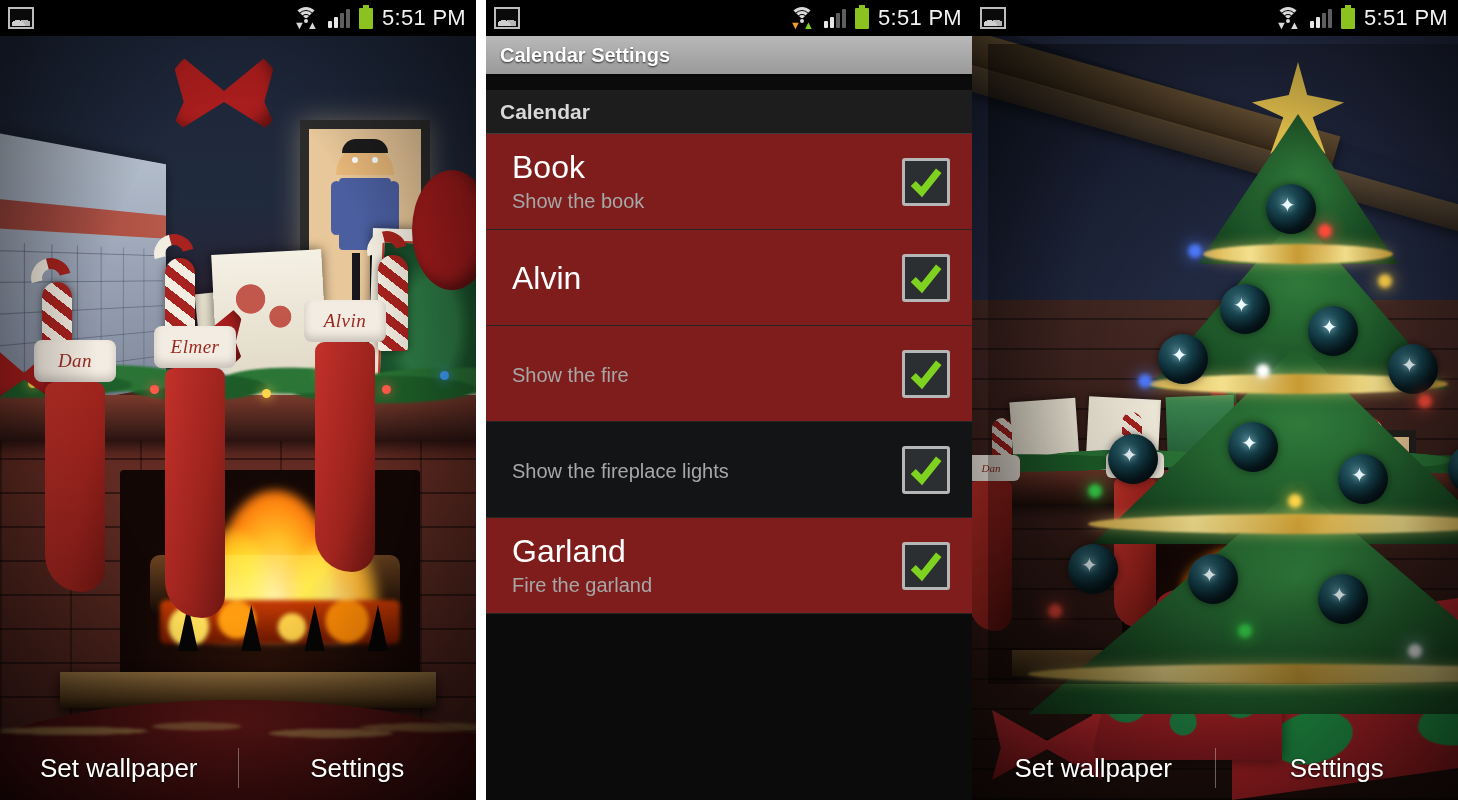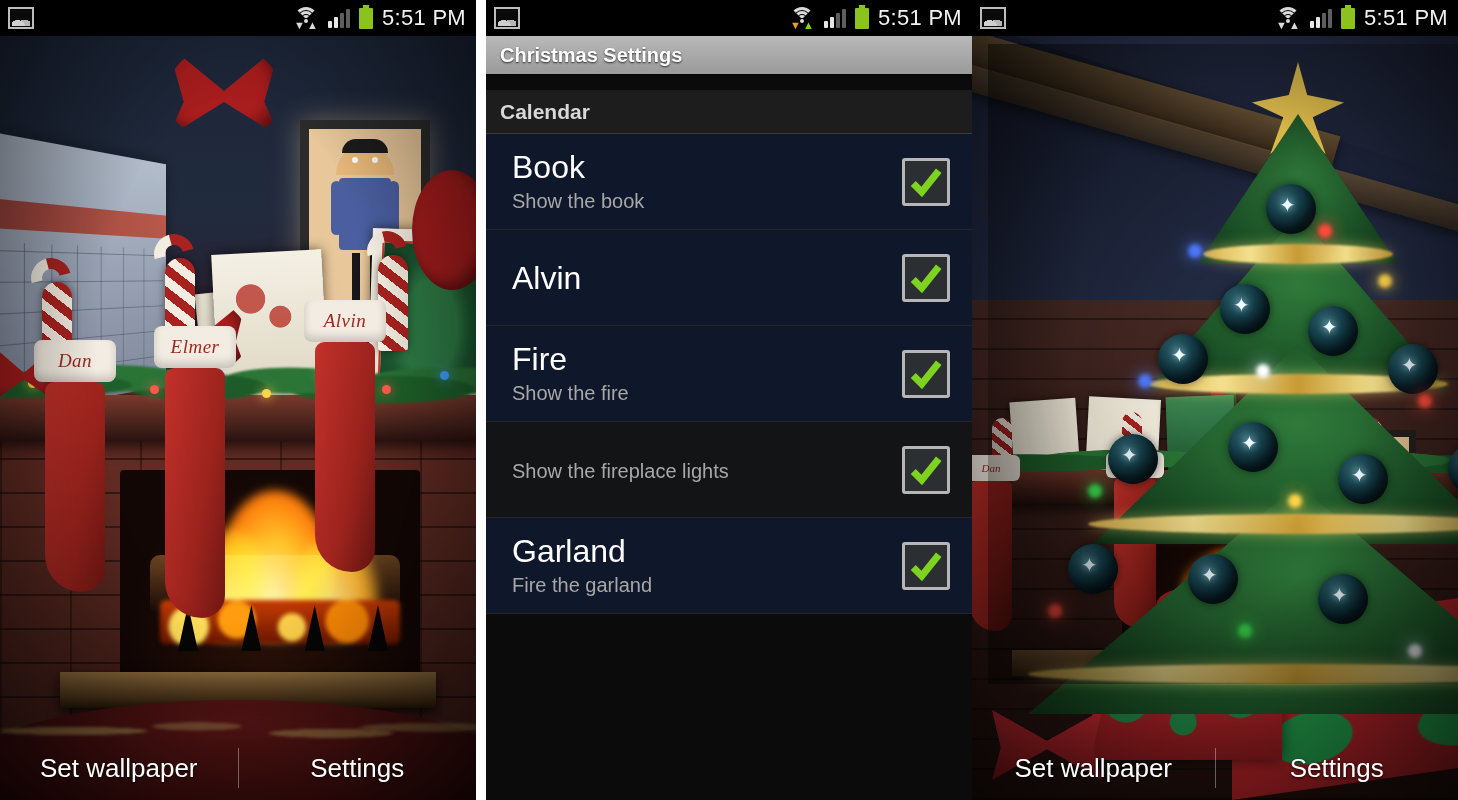--- a/index.html
+++ b/index.html
@@ -342,21 +342,21 @@
     box-shadow:0 1px 3px rgba(0,0,0,.6); }
   .titlebar .t { color:#fff; font-size:20px; font-weight:bold;
     text-shadow:0 1px 2px rgba(0,0,0,.75); }
   .section { position:absolute; left:0; right:0; top:90px; height:44px;
     background:#1d1d1d; display:flex; align-items:center; padding-left:14px;
     border-bottom:1px solid #3b3b3b; z-index:5; }
   .section .s { color:#d8d8d8; font-size:21px; font-weight:bold; }
   .list { position:absolute; left:0; right:0; top:134px; bottom:0; overflow:hidden; }
   .row { position:relative; height:96px; display:flex; align-items:center;
     padding:0 22px 0 26px; border-bottom:1px solid #262626; }
-  .row.odd  { background:#0f172a; }
+  .row.odd  { background:#7f1d1d; }
   .row.even { background:#121416; }
   .row .texts { flex:1; min-width:0; }
   .row .title { color:#ffffff; font-size:32px; line-height:36px; white-space:nowrap; }
   .row .sub   { color:#a7a7a7; font-size:20px; line-height:26px; margin-top:3px; white-space:nowrap; }
   .cbox { width:48px; height:48px; border:3px solid #b6b6b6; background:#2c2f31;
     border-radius:3px; display:flex; align-items:center; justify-content:center;
     flex:0 0 48px; }
   .cbox svg { width:34px; height:34px; display:block; }
 </style>
 </head>
@@ -480,21 +480,21 @@
   </div>
 
   <div class="gap"></div>
 
   <div class="panel mid">
     <div class="settings">
 
       <div class="clipped-row">Show the app</div>
 
       <div class="titlebar">
-        <span class="t">Christmas Settings</span>
+        <span class="t">Calendar Settings</span>
       </div>
 
       <div class="section">
         <span class="s">Calendar</span>
       </div>
 
       <div class="list">
 
         <div class="row odd">
           <div class="texts">
@@ -516,21 +516,20 @@
           <div class="cbox">
             <svg viewBox="0 0 24 24">
                 <path d="M3 13 L9 19 L21 4" fill="none" stroke="#7ed321" stroke-width="5"></path>
               </svg>
           </div>
         </div>
 
 
         <div class="row odd">
           <div class="texts">
-            <div class="title">Fire</div>
             <div class="sub">Show the fire</div>
           </div>
           <div class="cbox">
             <svg viewBox="0 0 24 24">
                 <path d="M3 13 L9 19 L21 4" fill="none" stroke="#7ed321" stroke-width="5"></path>
               </svg>
           </div>
         </div>
 
         <div class="row even">

